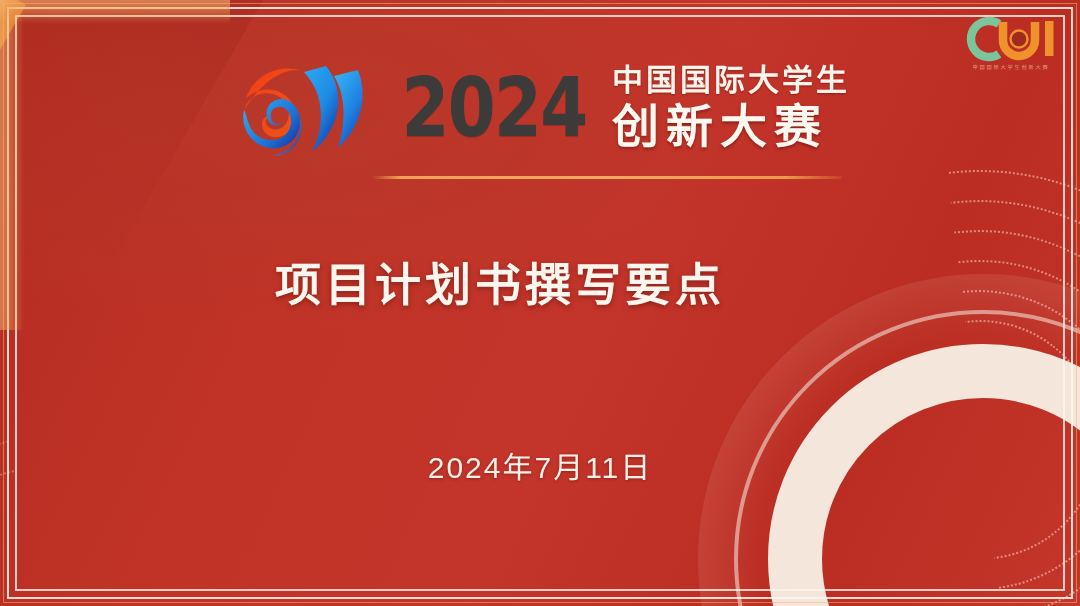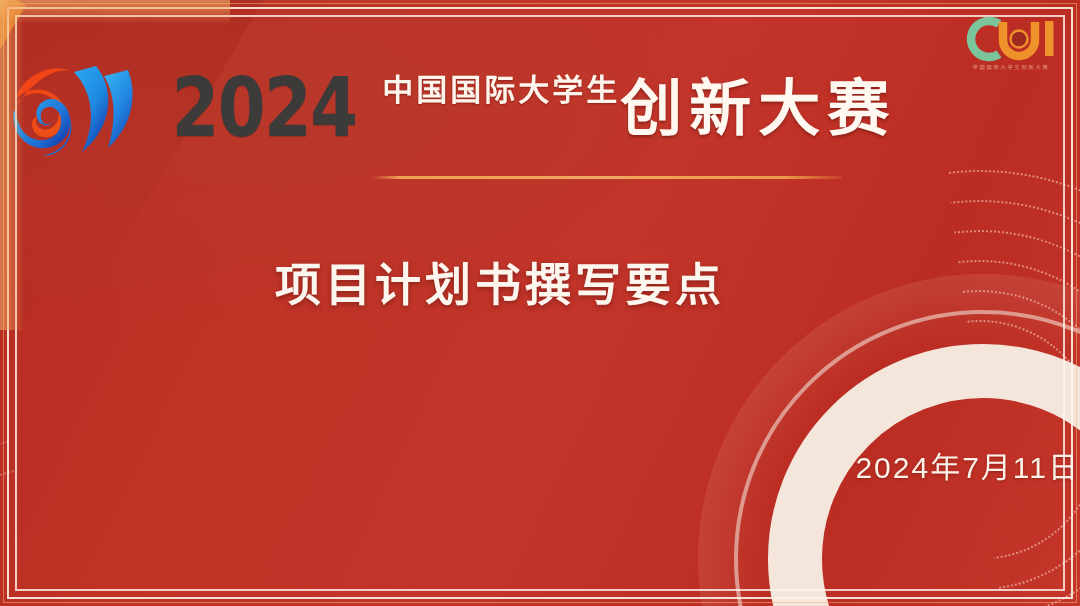--- a/index.html
+++ b/index.html
@@ -100,21 +100,21 @@
   .f-t{ left:3px; top:3px; right:3px; bottom:3px; border:1px solid rgba(244,180,120,.55); }
   
   .f-warm-top{ left:0; top:0; width:230px; height:24px;
     background:linear-gradient(180deg,#f6c07a 0%,#f3a85e 30%,rgba(243,168,94,0) 100%); opacity:.55; }
   .f-warm-left{ left:0; top:0; width:24px; height:330px;
     background:linear-gradient(90deg,#f6c07a 0%,#f3a85e 30%,rgba(243,168,94,0) 100%); opacity:.5; }
 
   
   .header{
     position:absolute; left:0; top:52px; width:1080px;
-    display:flex; align-items:flex-start;
+    display:flex; justify-content:center; align-items:flex-start;
     z-index:5;
   }
   .header-inner{ display:flex; align-items:center; gap:14px; }
 
   
   .emblem{ width:146px; height:112px; position:relative; flex:none; }
   .emblem svg{ display:block; width:100%; height:100%; }
 
   .year{
     font-size:82px;
@@ -123,31 +123,31 @@
     letter-spacing:-2px;
     line-height:.92;
     transform:scaleX(.84);
     transform-origin:center;
     margin-left:-6px;
     margin-right:-14px;
     text-shadow:0 1px 1px rgba(0,0,0,.18);
     font-family:"DejaVu Sans","Liberation Sans",sans-serif;
   }
 
-  .cn-block{ display:flex; justify-content:center; margin-left:8px; }
+  .cn-block{ display:flex; flex-direction:column; justify-content:center; margin-left:8px; }
   .cn-top{
     font-size:31px;
     color:#fdf4ec;
     letter-spacing:3px;
     line-height:1.18;
     font-weight:600;
     text-shadow:0 1px 2px rgba(90,16,10,.45);
   }
   .cn-bot{
-    font-size:62px;
+    font-size:47px;
     color:#fff8f1;
     letter-spacing:7px;
     line-height:1.08;
     font-weight:bold;
     margin-top:3px;
     text-shadow:0 2px 3px rgba(90,16,10,.5);
   }
 
   
   .rule{
@@ -164,21 +164,21 @@
     text-align:center; z-index:5;
     font-size:46px; font-weight:bold;
     color:#fdf6ef;
     letter-spacing:4px;
     text-shadow:0 2px 5px rgba(88,16,10,.5);
   }
 
   
   .date{
     position:absolute; left:0; top:443px; width:1080px;
-    text-align:right; z-index:5;
+    text-align:center; z-index:5;
     font-size:30px;
     color:#fbf1e8;
     letter-spacing:2px;
     font-weight:500;
     text-shadow:0 1px 3px rgba(88,16,10,.45);
   }
 
   
   .logo{
     position:absolute; right:14px; top:16px;

